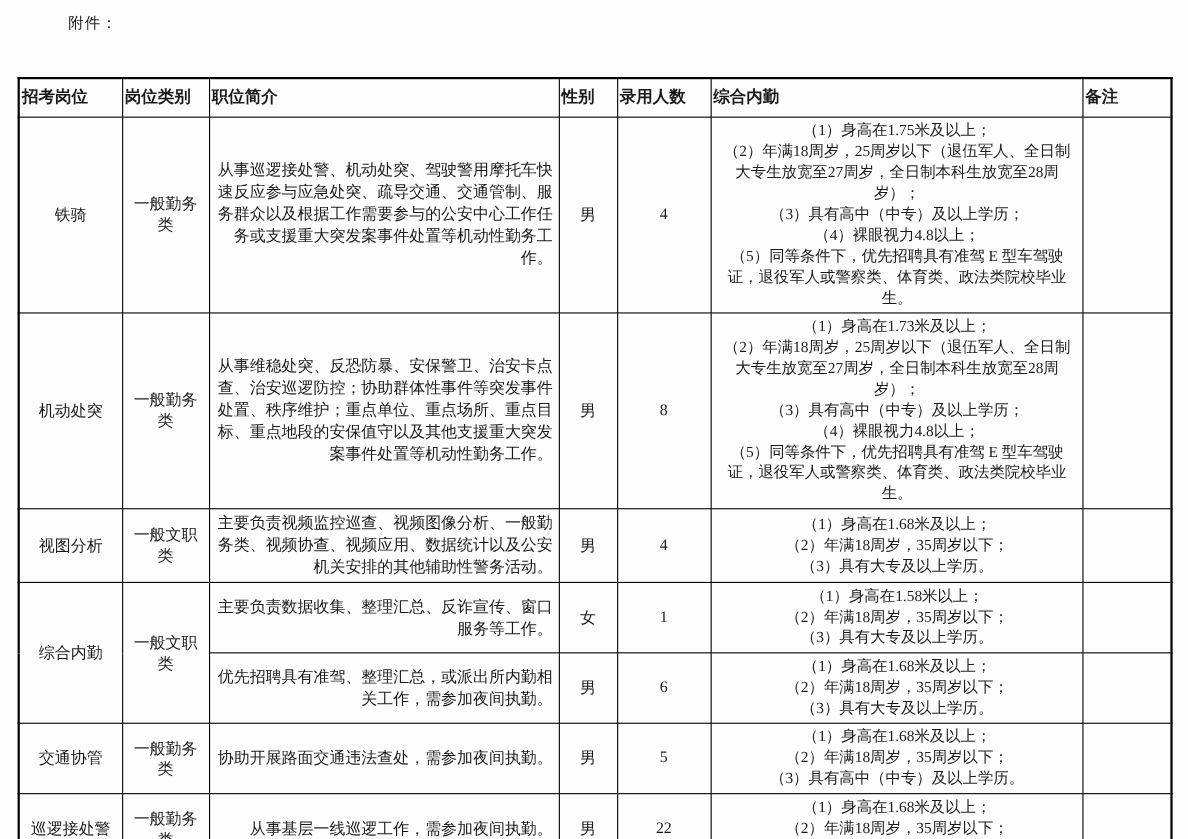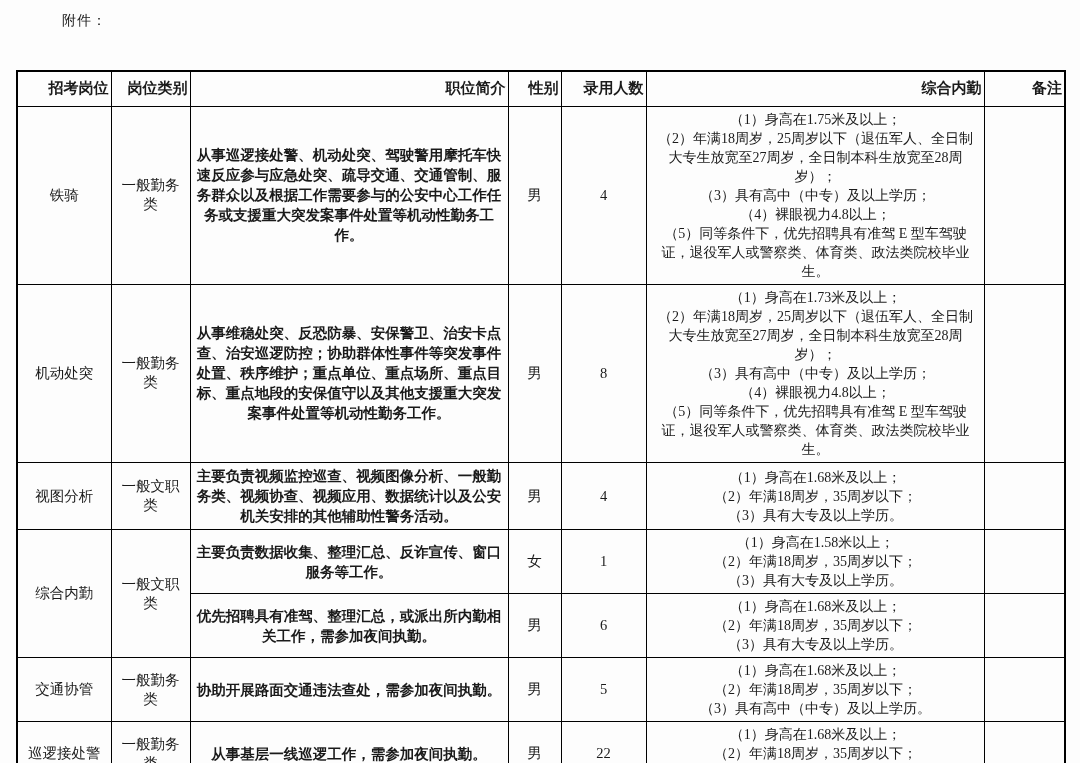--- a/index.html
+++ b/index.html
@@ -46,34 +46,33 @@
   }
   .job-table th, .job-table td {
     border: 1px solid #000;
     vertical-align: middle;
     padding: 2px 5px;
     overflow: hidden;
   }
   .job-table th {
     font-size: 15px;
     font-weight: bold;
-    text-align: right;
+    text-align: left;
     padding: 2px 2px;
     font-family: Liberation Mono, monospace;
   }
   td.center {
     text-align: center;
     font-size: 14.5px;
   }
   td.desc {
-    text-align: center;
+    text-align: right;
     font-size: 14.5px;
     line-height: 1.38;
     padding: 3px 5px;
-    font-weight: bold;
   }
   td.req {
     text-align: center;
     font-size: 14px;
     line-height: 1.36;
     white-space: pre-line;
     padding: 3px 4px 3px 5px;
   }
   td.note {
     background: #fdfdfd;

